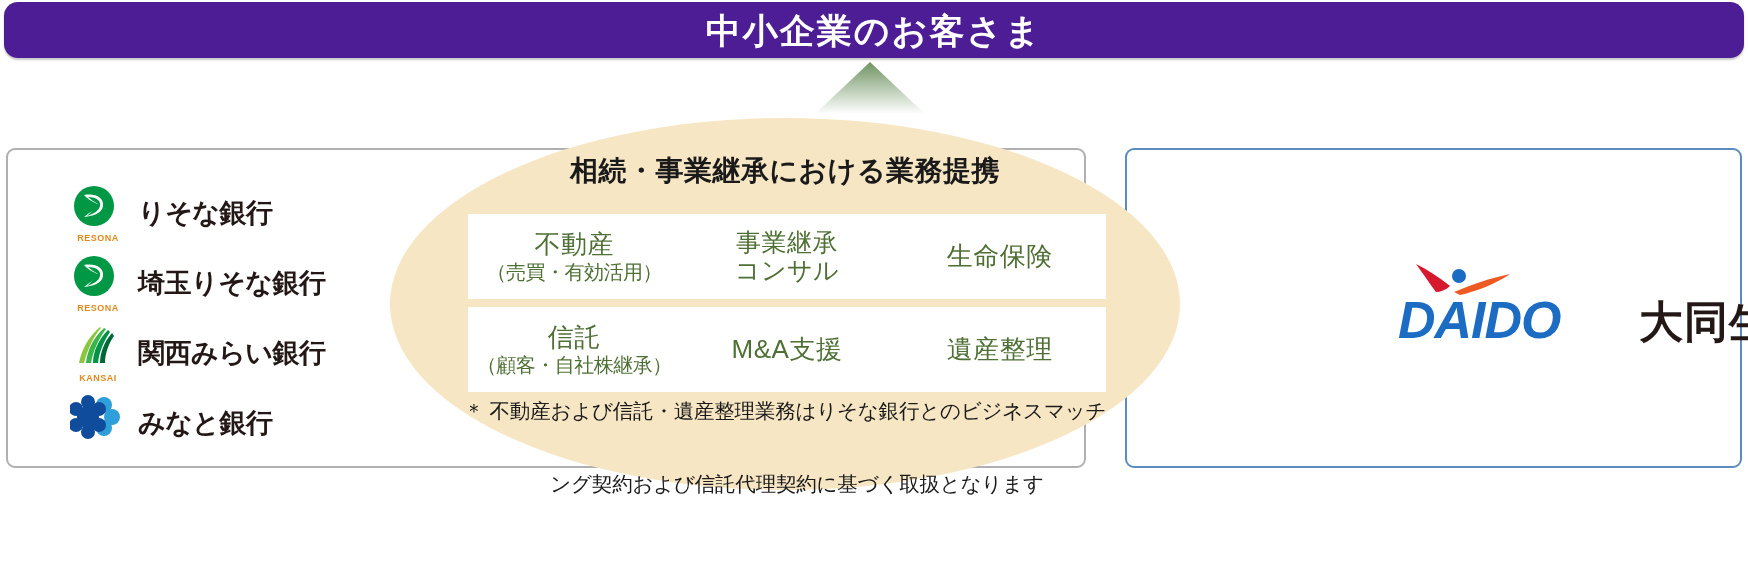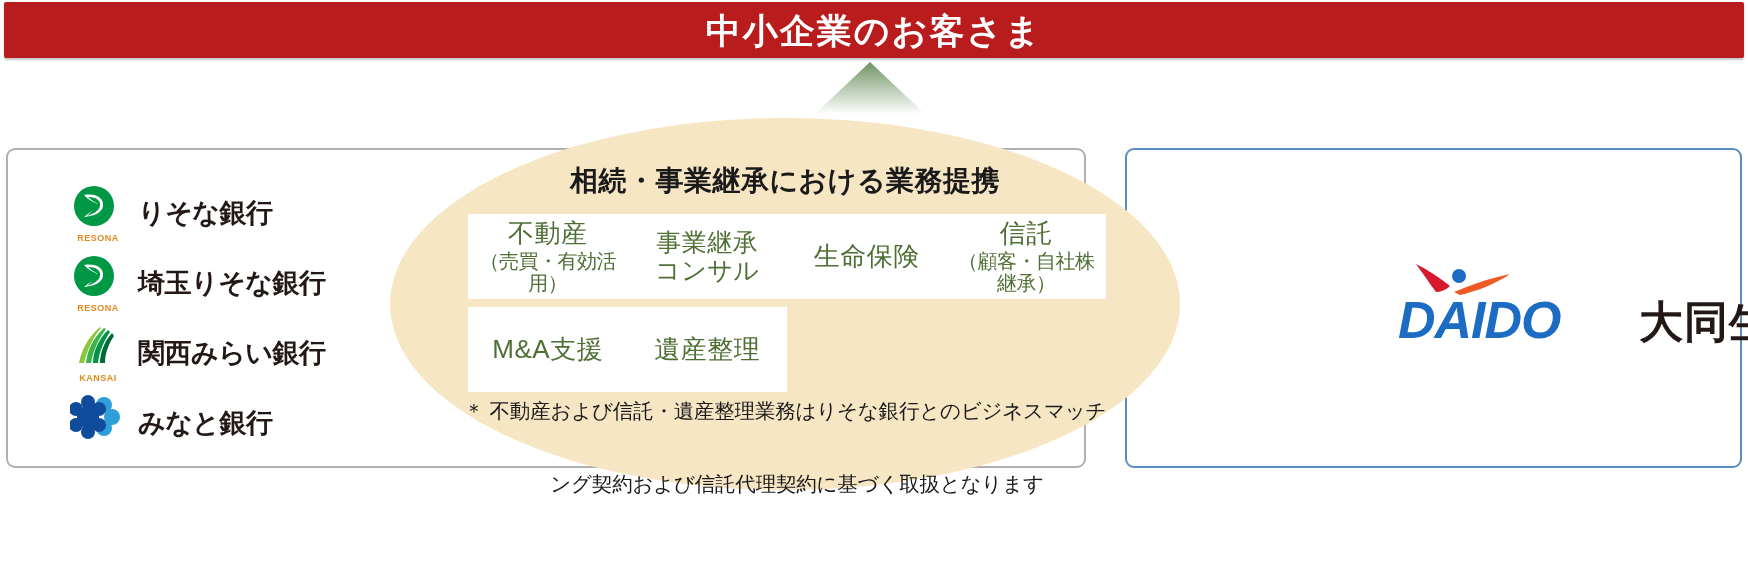--- a/index.html
+++ b/index.html
@@ -19,22 +19,22 @@
     background: #ffffff;
   }
 
   
   .banner {
     position: absolute;
     left: 4px;
     top: 2px;
     width: 1740px;
     height: 56px;
-    background: #b91c1c;
-    border-radius: 2px;
+    background: #4c1d95;
+    border-radius: 14px;
     box-shadow: 0 2px 2px rgba(0,0,0,0.22);
     display: flex;
     align-items: center;
     justify-content: center;
   }
   .banner-text {
     color: #ffffff;
     font-size: 35px;
     font-weight: 700;
     letter-spacing: 2px;
@@ -128,31 +128,30 @@
   .ellipse-title {
     position: absolute;
     left: 390px;
     top: 152px;
     width: 790px;
     text-align: center;
     font-size: 28px;
     font-weight: 700;
     color: #1a1a1a;
     letter-spacing: 0.5px;
-    margin-top: 10px;
   }
 
   
   .grid {
     position: absolute;
     left: 468px;
     top: 214px;
     width: 638px;
     display: grid;
-    grid-template-columns: repeat(4, 1fr);
+    grid-template-columns: repeat(3, 1fr);
     grid-template-rows: 85px 85px;
     gap: 8px 0;
   }
   .card {
     background: #ffffff;
     display: flex;
     flex-direction: column;
     align-items: center;
     justify-content: center;
     color: #4f7035;

